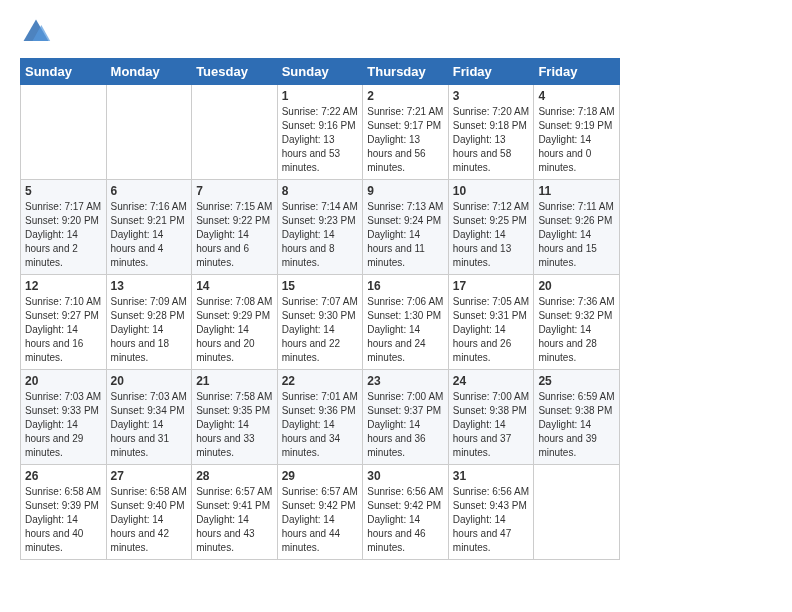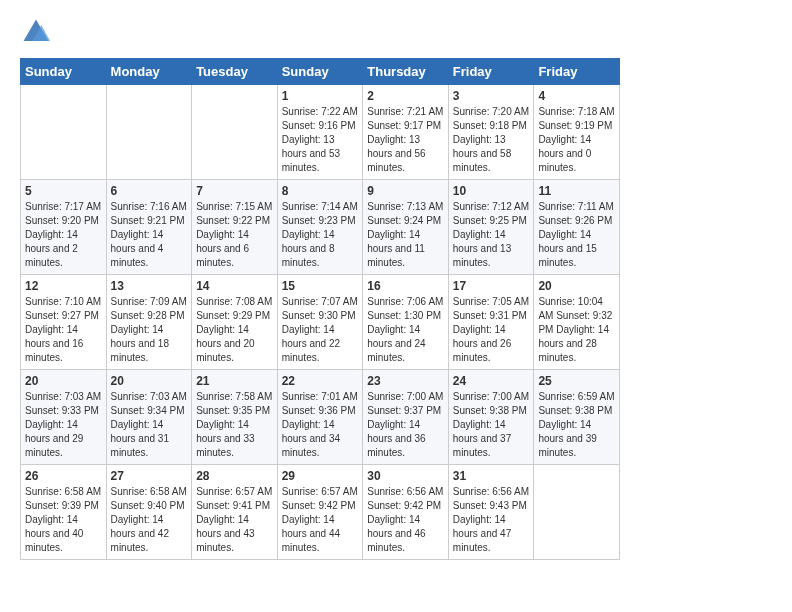--- a/index.html
+++ b/index.html
@@ -256,21 +256,21 @@
           </td>
           <td>
             <span class="day-num">17</span>
             <div class="day-info">Sunrise: 7:05 AM
 Sunset: 9:31 PM
 Daylight: 14 hours
 and 26 minutes.</div>
           </td>
           <td>
             <span class="day-num">20</span>
-            <div class="day-info">Sunrise: 10:04 AM
+            <div class="day-info">Sunrise: 7:36 AM
 Sunset: 9:32 PM
 Daylight: 14 hours
 and 28 minutes.</div>
           </td>
         </tr>
         <tr>
           <td>
             <span class="day-num">20</span>
             <div class="day-info">Sunrise: 7:03 AM
 Sunset: 9:33 PM

